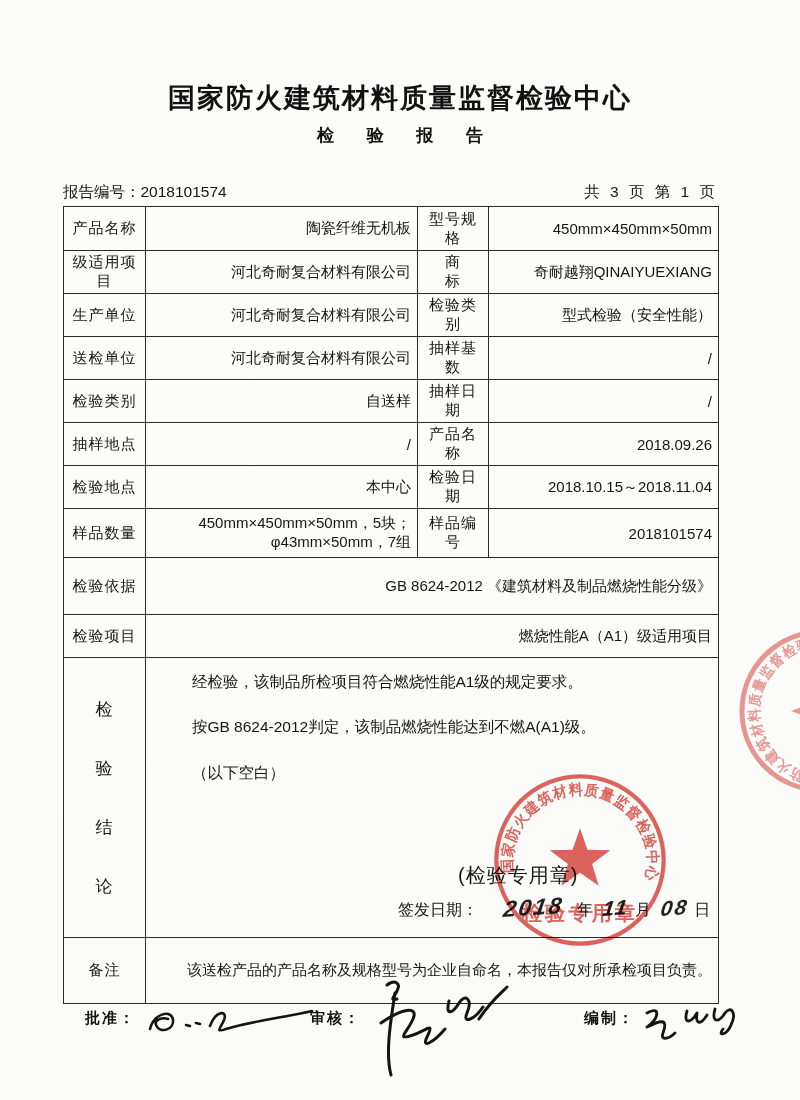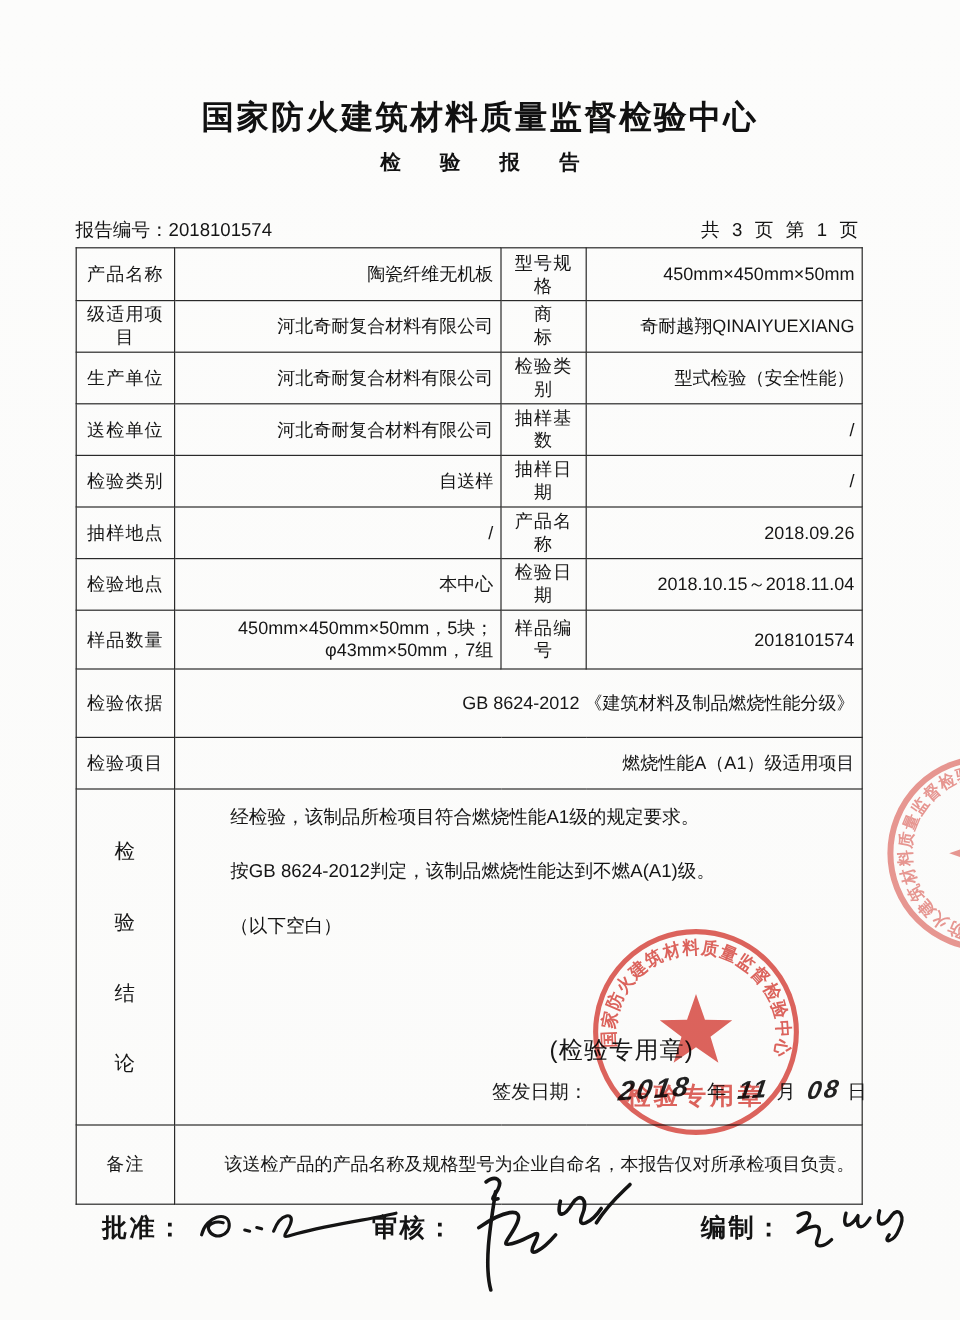--- a/index.html
+++ b/index.html
@@ -57,21 +57,21 @@
   .concl-text { padding: 12px 10px 0 12px; }
   .concl-text p {
     text-indent: 1.8em; font-size: 15.5px; line-height: 1.25;
     margin-bottom: 26px; color: #151515;
   }
   .stamp-note {
     position: absolute; left: 312px; top: 204px;
     font-size: 20px; color: #181818; letter-spacing: 1px;
   }
   .issue-line {
-    position: absolute; left: 264px; top: 236px;
+    position: absolute; left: 252px; top: 236px;
     display: flex; align-items: baseline; gap: 4px;
     font-size: 16px; color: #181818; white-space: nowrap;
   }
   .hand {
     font-style: italic; font-weight: bold;
     font-size: 23px; color: #222;
     display: inline-block; transform: skewX(-12deg) rotate(-4deg);
     letter-spacing: 2px;
   }
   .hand.year { margin: 0 10px 0 22px; }
@@ -88,21 +88,21 @@
     position: absolute; left: 736px; top: 626px;
     width: 170px; height: 170px;
     opacity: 0.55; mix-blend-mode: multiply;
     transform: rotate(-90deg);
     pointer-events: none;
   }
   .stamp-text { fill: #d8423a; font-weight: bold; }
   
   .sig-row { position: absolute; top: 995px; left: 0; width: 800px; height: 100px; }
   .sig-block { position: absolute; display: flex; align-items: flex-start; }
-  .sig-label { font-size: 21px; font-weight: bold; color: #141414; letter-spacing: 2px; padding-top: 14px; }
+  .sig-label { font-size: 15px; font-weight: bold; color: #141414; letter-spacing: 2px; padding-top: 14px; }
   .sig-approve { left: 85px; top: 0; }
   .sig-review  { left: 310px; top: -20px; }
   .sig-prepare { left: 540px; top: 0; margin-left: 44px; }
   .ink { stroke: #141414; fill: none; stroke-linecap: round; stroke-linejoin: round; }
 </style>
 </head>
 <body>
 
 <div class="page">
 

